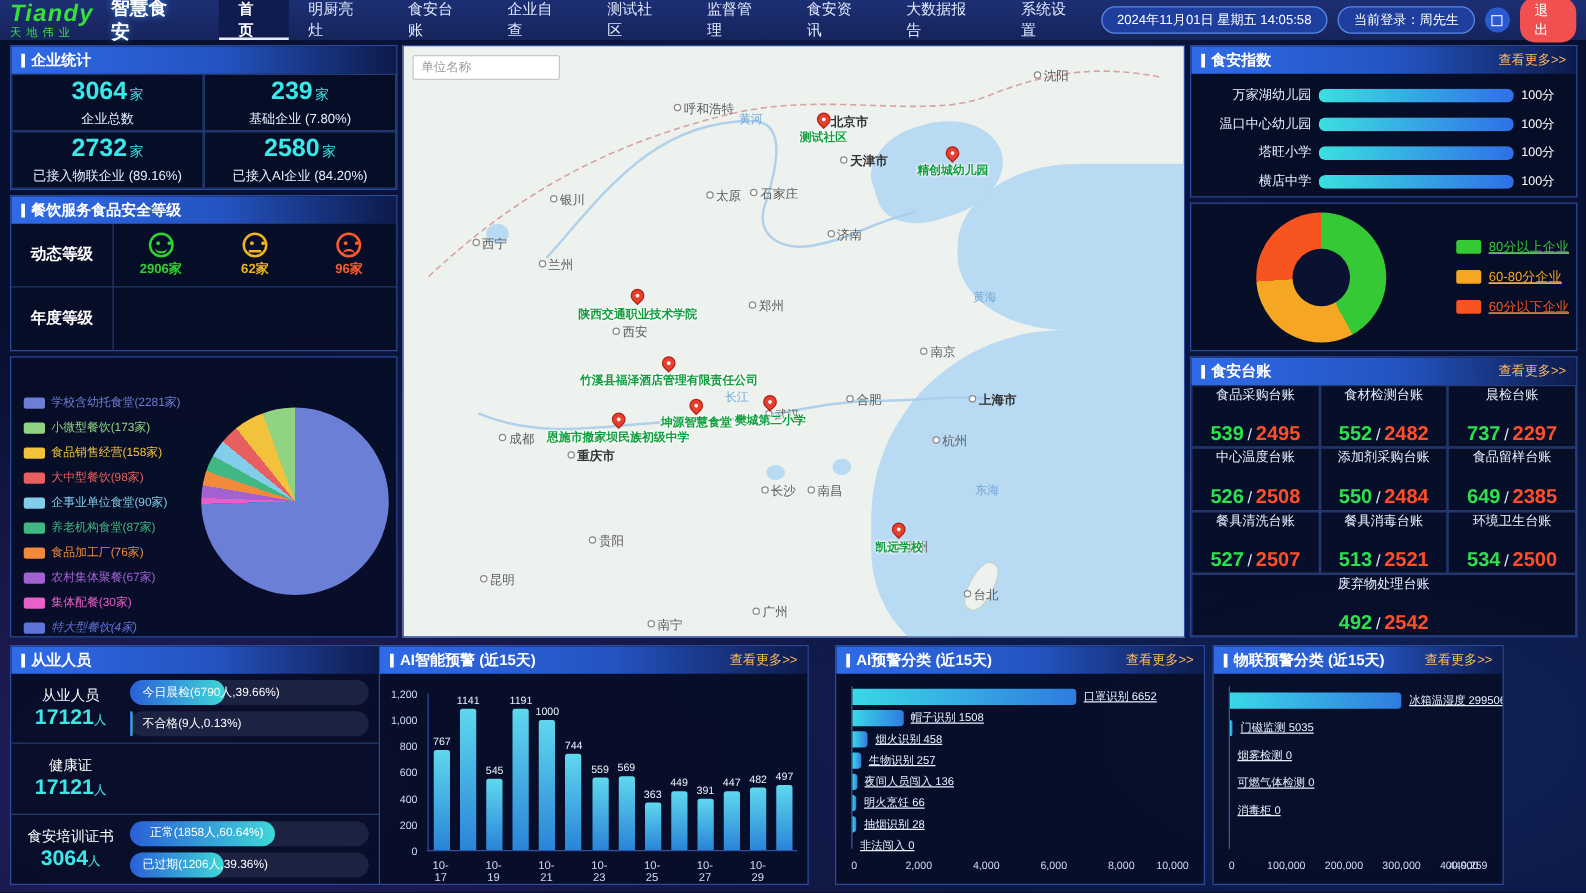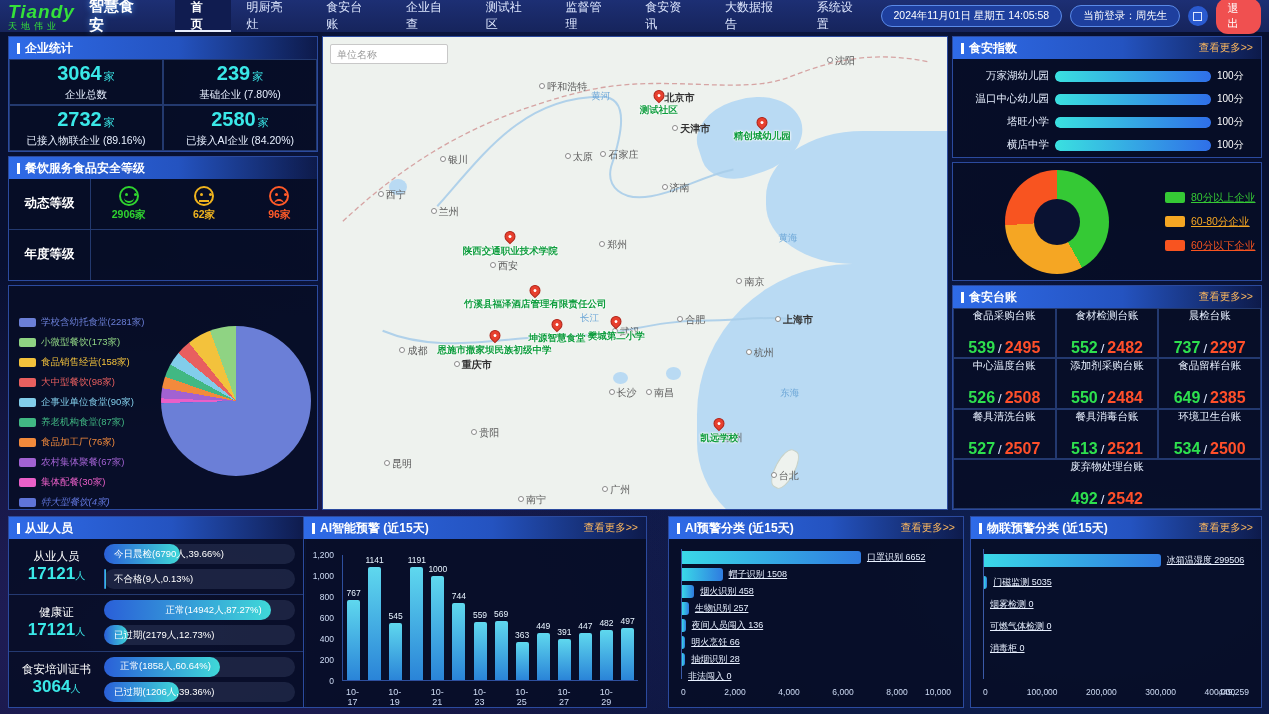--- a/index.html
+++ b/index.html
@@ -450,31 +450,20 @@
               <div class="per-fill" style="width: 1.2%;"></div>
               <span class="per-text out">不合格(9人,0.13%)</span>
             </div>
           </div>
         </div>
         <div class="per-row">
           <div class="per-side">
             <div class="per-label">健康证</div>
             <div><span class="per-num">17121</span><span class="per-unit">人</span></div>
           </div>
-          <div class="per-bars">
-            <div class="per-track">
-              <div class="per-fill" style="width: 87.27%;">
-                <span class="per-text in">正常(14942人,87.27%)</span>
-              </div>
-            </div>
-            <div class="per-track">
-              <div class="per-fill" style="width: 12.73%;"></div>
-              <span class="per-text out">已过期(2179人,12.73%)</span>
-            </div>
-          </div>
         </div>
         <div class="per-row">
           <div class="per-side">
             <div class="per-label">食安培训证书</div>
             <div><span class="per-num">3064</span><span class="per-unit">人</span></div>
           </div>
           <div class="per-bars">
             <div class="per-track">
               <div class="per-fill" style="width: 60.64%;">
                 <span class="per-text in">正常(1858人,60.64%)</span>
@@ -625,21 +614,21 @@
           <span style="left: 0%; transform: translateX(0px);">0</span>
           <span style="left: 20%;">2,000</span>
           <span style="left: 40%;">4,000</span>
           <span style="left: 60%;">6,000</span>
           <span style="left: 80%;">8,000</span>
           <span style="left: 100%; transform: translateX(-100%);">10,000</span>
         </div>
     </div>
   </section>
 
-  <section class="panel" style="left:970px;top:516px;width:292px;height:192px">
+  <section class="panel" style="left:970px;top:516px;width:233px;height:192px">
     <div class="p-head">
       <span class="p-title">物联预警分类 (近15天)</span>
       <span class="more">查看更多&gt;&gt;</span>
     </div>
     <div style="position:absolute;inset:22px 0 0 0">
       <div class="hplot" id="iotCatPlot">
           <div class="hrow" style="height: 22px;">
             <div class="hfill" style="width: 66.6667%;"></div>
             <span class="hlabel">冰箱温湿度 299506</span>
           </div>

